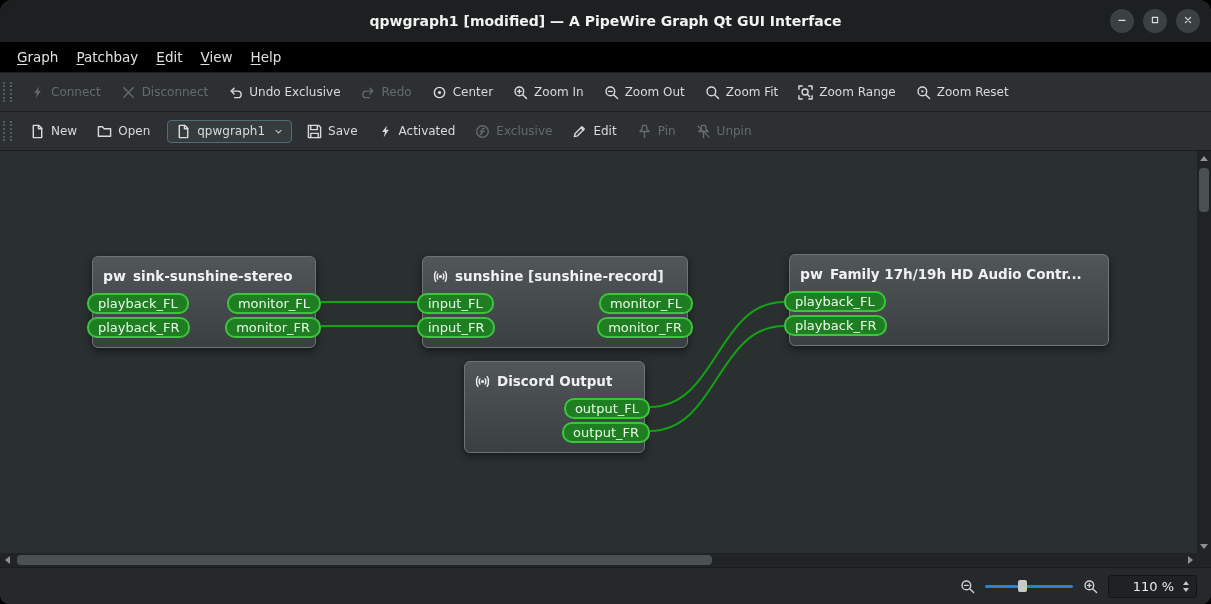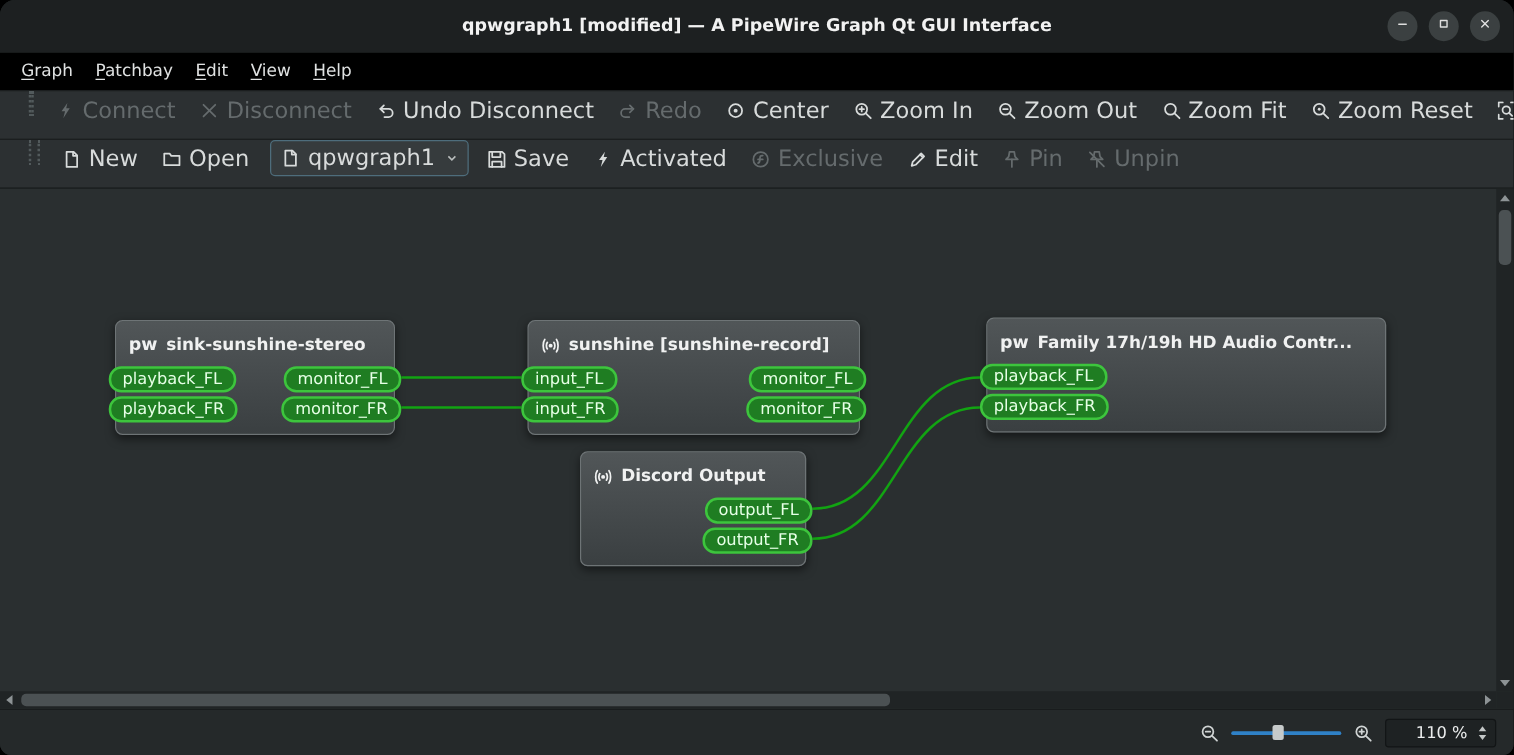--- a/index.html
+++ b/index.html
@@ -26,22 +26,22 @@
   .win-btn svg { width:12px; height:12px; }
   
   .menubar {
     height:30px; flex:0 0 30px; background:#000000; display:flex; align-items:center;
     padding:0 8px; color:#e0e2e2; font-size:13.5px;
   }
   .menu-item { padding:4px 9px; border-radius:3px; cursor:default; }
   .menu-item u { text-underline-offset:2px; }
   
   .toolbar {
-    background:#2c3032; border-top:1px solid #1b1e1f; display:flex; align-items:flex-start;
-    padding:0 20px; color:#d8dbdb; font-size:18px;
+    background:#2c3032; border-top:1px solid #1b1e1f; display:flex; align-items:center;
+    padding:0 0; color:#d8dbdb; font-size:12px;
   }
   .toolbar-main { height:38px; flex:0 0 38px; }
   .toolbar-file { height:38px; flex:0 0 38px; }
   .tb-handle {
     width:5px; height:20px; margin:0 9px 0 3px;
     border-left:2px dotted #525a5c; border-right:2px dotted #525a5c;
   }
   .tb-item {
     display:flex; align-items:center; gap:6px; padding:5px 9px; margin-right:2px;
     border-radius:3px; white-space:nowrap;
@@ -159,21 +159,21 @@
         </span>
         <span class="tb-label">Disconnect</span>
       </div>
       <div class="tb-item">
         <span class="icon">
           <svg width="15" height="15" viewBox="0 0 16 16" fill="none" stroke="currentColor" stroke-width="1.5" stroke-linecap="round" stroke-linejoin="round">
             <path d="M3.5 6.5h7a3.5 3.5 0 0 1 0 7H7"></path>
             <path d="M6.5 3.5l-3 3 3 3"></path>
           </svg>
         </span>
-        <span class="tb-label">Undo Disconnect</span>
+        <span class="tb-label">Undo Exclusive</span>
       </div>
       <div class="tb-item disabled">
         <span class="icon">
           <svg width="15" height="15" viewBox="0 0 16 16" fill="none" stroke="currentColor" stroke-width="1.5" stroke-linecap="round" stroke-linejoin="round">
             <path d="M12.5 6.5h-7a3.5 3.5 0 0 0 0 7H9"></path>
             <path d="M9.5 3.5l3 3-3 3"></path>
           </svg>
         </span>
         <span class="tb-label">Redo</span>
       </div>
@@ -211,36 +211,36 @@
           <svg width="15" height="15" viewBox="0 0 16 16" fill="none" stroke="currentColor" stroke-width="1.5" stroke-linecap="round" stroke-linejoin="round">
             <circle cx="6.8" cy="6.8" r="4.6"></circle>
             <path d="M10.3 10.3 14.5 14.5"></path>
           </svg>
         </span>
         <span class="tb-label">Zoom Fit</span>
       </div>
       <div class="tb-item">
         <span class="icon">
           <svg width="15" height="15" viewBox="0 0 16 16" fill="none" stroke="currentColor" stroke-width="1.5" stroke-linecap="round" stroke-linejoin="round">
+            <path d="M1 4.5V1h3.5M11.5 1H15v3.5M15 11.5V15h-3.5M4.5 15H1v-3.5"></path>
+            <circle cx="7.5" cy="7.5" r="3.2"></circle>
+            <path d="M9.9 9.9l2.6 2.6"></path>
+          </svg>
+        </span>
+        <span class="tb-label">Zoom Range</span>
+      </div>
+      <div class="tb-item">
+        <span class="icon">
+          <svg width="15" height="15" viewBox="0 0 16 16" fill="none" stroke="currentColor" stroke-width="1.5" stroke-linecap="round" stroke-linejoin="round">
             <circle cx="6.8" cy="6.8" r="4.6"></circle>
             <path d="M10.3 10.3 14.5 14.5"></path>
             <circle cx="6.8" cy="6.8" r="1.2" fill="currentColor" stroke="none"></circle>
           </svg>
         </span>
         <span class="tb-label">Zoom Reset</span>
-      </div>
-      <div class="tb-item">
-        <span class="icon">
-          <svg width="15" height="15" viewBox="0 0 16 16" fill="none" stroke="currentColor" stroke-width="1.5" stroke-linecap="round" stroke-linejoin="round">
-            <path d="M1 4.5V1h3.5M11.5 1H15v3.5M15 11.5V15h-3.5M4.5 15H1v-3.5"></path>
-            <circle cx="7.5" cy="7.5" r="3.2"></circle>
-            <path d="M9.9 9.9l2.6 2.6"></path>
-          </svg>
-        </span>
-        <span class="tb-label">Zoom Range</span>
       </div>
     </div>
 
   <div class="toolbar toolbar-file">
       <div class="tb-handle"></div>
       <div class="tb-item">
         <span class="icon">
           <svg width="15" height="15" viewBox="0 0 16 16" fill="none" stroke="currentColor" stroke-width="1.5" stroke-linecap="round" stroke-linejoin="round">
             <path d="M3.5 1.5h6l3 3v10h-9z"></path>
             <path d="M9 1.5V5h3.5"></path>

